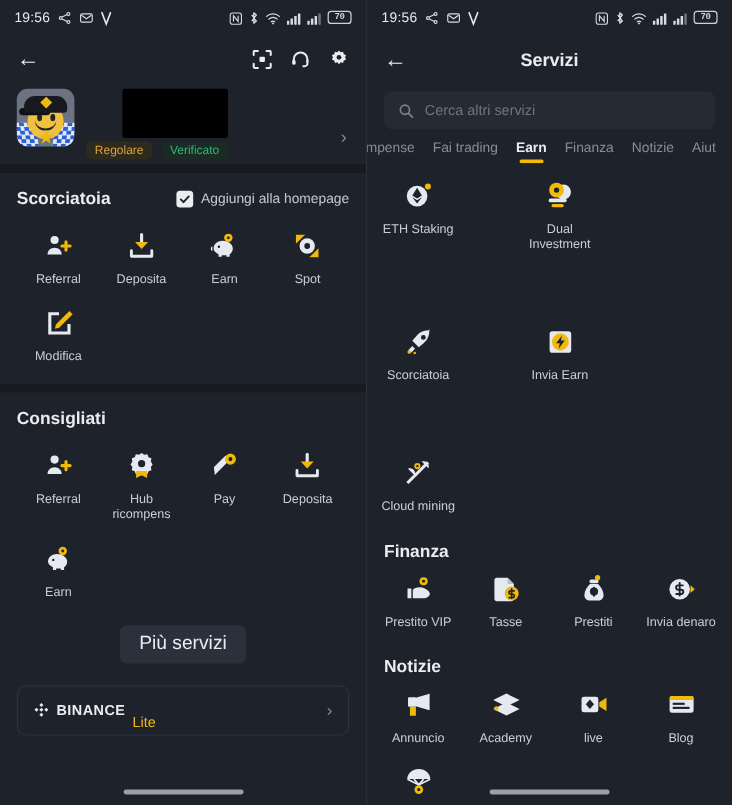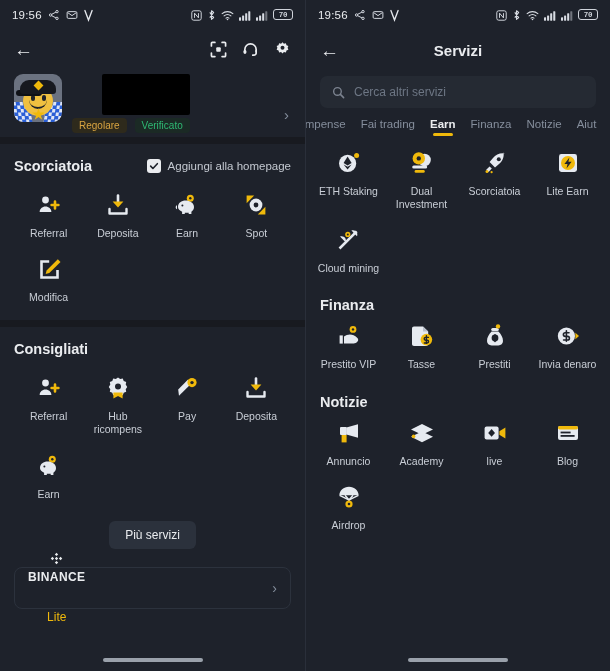--- a/index.html
+++ b/index.html
@@ -118,30 +118,30 @@
   }
   .tile-ic { width:26px; height:26px; display:flex; align-items:center; justify-content:center; }
   .tile-lbl {
     margin-top:9px; font-size:10.5px; color:#c9ced6; text-align:center;
     line-height:1.25; max-width:68px;
   }
 
   
   .more-wrap { display:flex; justify-content:center; padding:14px 0 0 0; }
   .more-btn {
-    background:#2b313c; color:#eaecef; font-size:12px;
+    background:#2b313c; color:#eaecef; font-size:16px;
     padding:7px 16px; border-radius:6px; border:none;
     font-family:"Liberation Sans", sans-serif; cursor:pointer;
   }
   .lite-card {
     margin:18px 14px 0 14px; height:42px; border:1px solid #2c323d;
     border-radius:8px; display:flex; align-items:center;
     justify-content:space-between; padding:0 13px;
   }
-  .lite-brand { display:flex; align-items:center; gap:6px;flex-direction:column; }
+  .lite-brand { display:flex; align-items:center; gap:6px; }
   .bnb-dia {
     width:13px; height:13px; position:relative; flex:none;
   }
   .lite-name { font-size:12px; font-weight:bold; color:#eaecef; letter-spacing:.4px; }
   .lite-sub { font-size:12px; font-weight:normal; color:#f0b90b;margin-top:20px; }
   .lite-chev { color:#848e9c; font-size:14px; }
 
   
   .home-ind {
     position:absolute; left:50%; transform:translateX(-50%);
@@ -178,21 +178,21 @@
   .tab.active { color:#eaecef; font-weight:bold; }
   .tab.active::after {
     content:""; position:absolute; left:50%; transform:translateX(-50%);
     bottom:0; width:20px; height:3px; background:#f0b90b; border-radius:2px;
   }
   .r-sec-title {
     font-size:14.5px; color:#eaecef; font-weight:bold;
     padding:16px 14px 0 14px;
   }
   .r-grid { padding:0 6px; }
-  .r-grid.first { padding-top:4px; }
+  .r-grid.first { padding-top:4px;gap:45px; }
   .r-tile-lbl { margin-top:9px; font-size:10.5px; color:#c9ced6; text-align:center; line-height:1.25; max-width:72px; }
 </style>
 </head>
 <body>
 
 <div class="screens">
 
   <div class="phone left">
 
     <div class="statusbar">
@@ -610,21 +610,21 @@
         <span class="r-tile-lbl">Scorciatoia</span>
       </div>
       <div class="tile">
         <span class="tile-ic">
           <svg width="24" height="24" viewBox="0 0 24 24">
               <rect x="3" y="3" width="18" height="18" rx="2.4" fill="#e6eaf0"></rect>
               <circle cx="12" cy="12" r="7" fill="#f0b90b"></circle>
               <path d="M13.4 6.6 8.4 13h3.1l-1 4.6 5.1-6.8h-3.2z" fill="#1e222b"></path>
             </svg>
         </span>
-        <span class="r-tile-lbl">Lite Earn</span>
+        <span class="r-tile-lbl">Invia Earn</span>
       </div>
       <div class="tile">
         <span class="tile-ic">
           <svg width="24" height="24" viewBox="0 0 24 24">
               <path d="M3.4 21.4 20.6 4.2l-1.8-1.8L1.6 19.6z" fill="#e6eaf0"></path>
               <path d="M14.4 2.6c3.6-1.4 7 2 5.6 5.6z" fill="#e6eaf0"></path>
               <path d="M3 8.6c3.6-1.4 7 2 5.6 5.6z" fill="#e6eaf0"></path>
               <circle cx="10.8" cy="6.4" r="2.6" fill="#f0b90b"></circle>
               <circle cx="10.8" cy="6.4" r="1" fill="#1e222b"></circle>
             </svg>

